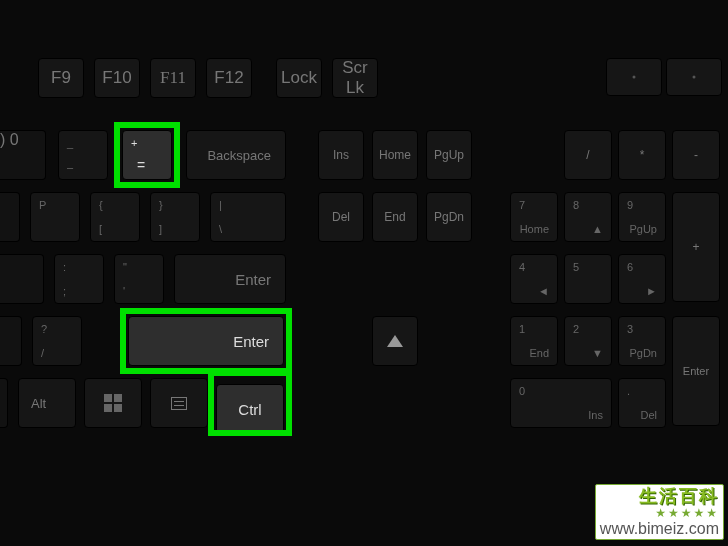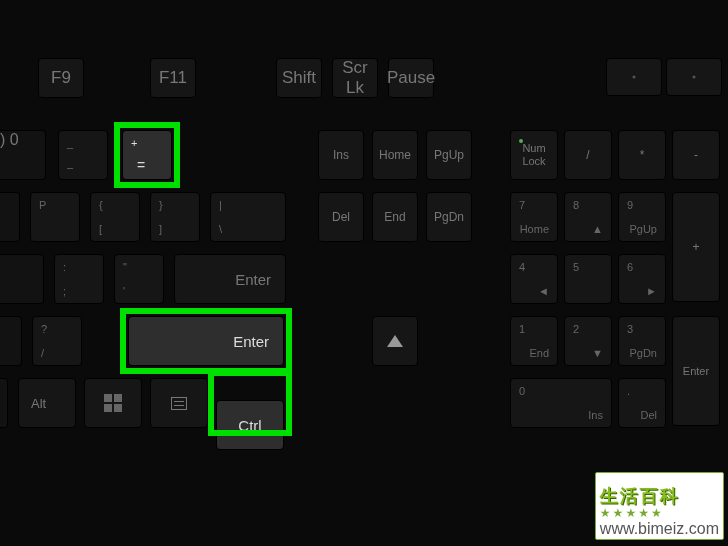--- a/index.html
+++ b/index.html
@@ -77,64 +77,64 @@
   }
   .winlogo div{background:#666;}
   .menuicon {
     width:16px;height:13px;border:1px solid #777;box-sizing:border-box;position:relative;
   }
   .menuicon::before,.menuicon::after{content:"";position:absolute;left:2px;right:2px;height:1px;background:#777;}
   .menuicon::before{top:3px;} .menuicon::after{top:7px;}
   .arrowup{width:0;height:0;border-left:8px solid transparent;border-right:8px solid transparent;border-bottom:12px solid #999;}
   .watermark{
     position:absolute;right:4px;bottom:6px;z-index:20;
-    background:#fff;border:1px solid #7a3;padding:14px 4px 1px 4px;border-radius:2px;
-    font-size:11px;line-height:1.1;color:#060;text-align:left;font-family:Arial,sans-serif;
+    background:#fff;border:1px solid #7a3;padding:2px 4px 1px 4px;border-radius:2px;
+    font-size:11px;line-height:1.1;color:#060;text-align:right;font-family:Arial,sans-serif;
   }
   .watermark .cn{font-size:18px;font-weight:bold;color:#8b2;letter-spacing:2px;text-shadow:1px 1px 0 #360;}
   .watermark .star{color:#7a3;font-size:12px;letter-spacing:2px;}
 </style>
 </head>
 <body>
 
 <div class="kb">
 
   <div class="key" style="left:606px;top:58px;width:56px;height:38px;">
       <span class="dot"></span>
     </div>
   <div class="key" style="left:666px;top:58px;width:56px;height:38px;">
       <span class="dot"></span>
     </div>
 
   <div class="key fn" style="left:38px;top:58px;width:46px;height:40px;">F9</div>
-  <div class="key fn" style="left:150px;top:58px;width:46px;height:40px;">F11</div>
-  <div class="key fn" style="left:276px;top:58px;width:46px;height:40px;">Shift</div>
+  <div class="key fn" style="left:94px;top:58px;width:46px;height:40px;">F10</div>
+  <div class="key fn" style="left:150px;top:58px;width:46px;height:40px;font-family:Liberation Serif, serif;">F11</div>
+  <div class="key fn" style="left:206px;top:58px;width:46px;height:40px;">F12</div>
+  <div class="key fn" style="left:276px;top:58px;width:46px;height:40px;">Lock</div>
   <div class="key fn" style="left:332px;top:58px;width:46px;height:40px;">Scr Lk</div>
-  <div class="key fn" style="left:388px;top:58px;width:46px;height:40px;">Pause</div>
 
   <div class="edge-left" style="top:130px;width:46px;height:50px;">
     <span class="sub top">)</span>
     <span class="sub bot">0</span>
   </div>
   <div class="key" style="left:58px;top:130px;width:50px;height:50px;">
     <span class="sub top">_</span>
     <span class="sub bot">–</span>
   </div>
   <div class="key hl" style="left:122px;top:130px;width:50px;height:50px;">
     <span class="sub top" style="color:#ddd;">+</span>
     <span class="sub bot" style="left:14px;color:#ddd;font-size:14px;">=</span>
   </div>
   <div class="ring" style="left:114px;top:122px;width:66px;height:66px;"></div>
+  <div class="key wide-label" style="left:186px;top:130px;width:100px;height:50px;font-size:13px;">Backspace</div>
 
   <div class="key" style="left:318px;top:130px;width:46px;height:50px;">Ins</div>
   <div class="key" style="left:372px;top:130px;width:46px;height:50px;">Home</div>
   <div class="key" style="left:426px;top:130px;width:46px;height:50px;">PgUp</div>
 
-  <div class="key" style="left:510px;top:130px;width:48px;height:50px;white-space:pre;font-size:11px;line-height:1.2;"><span class="numdot"></span><span>Num
-Lock</span></div>
   <div class="key" style="left:564px;top:130px;width:48px;height:50px;">/</div>
   <div class="key" style="left:618px;top:130px;width:48px;height:50px;">*</div>
   <div class="key" style="left:672px;top:130px;width:48px;height:50px;">-</div>
 
   <div class="edge-left" style="top:192px;width:20px;height:50px;"></div>
   <div class="key" style="left:30px;top:192px;width:50px;height:50px;">
       <span class="sub top">P</span>
     </div>
   <div class="key" style="left:90px;top:192px;width:50px;height:50px;">
     <span class="sub top">{</span>
@@ -222,21 +222,21 @@
     <div class="winlogo">
         <div></div>
         <div></div>
         <div></div>
         <div></div>
       </div>
   </div>
   <div class="key" style="left:150px;top:378px;width:58px;height:50px;">
     <div class="menuicon"></div>
   </div>
-  <div class="key hl wide-label" style="left:216px;top:400px;width:68px;height:50px;justify-content:center;padding:0;">Ctrl</div>
+  <div class="key hl wide-label" style="left:216px;top:384px;width:68px;height:50px;justify-content:center;padding:0;">Ctrl</div>
   <div class="ring" style="left:208px;top:370px;width:84px;height:66px;"></div>
 
   <div class="key" style="left:510px;top:378px;width:102px;height:50px;">
     <span class="sub top">0</span>
       <span class="subr" style="bottom:6px;">Ins</span>
   </div>
   <div class="key" style="left:618px;top:378px;width:48px;height:50px;">
     <span class="sub top">.</span>
       <span class="subr" style="bottom:6px;">Del</span>
   </div>

